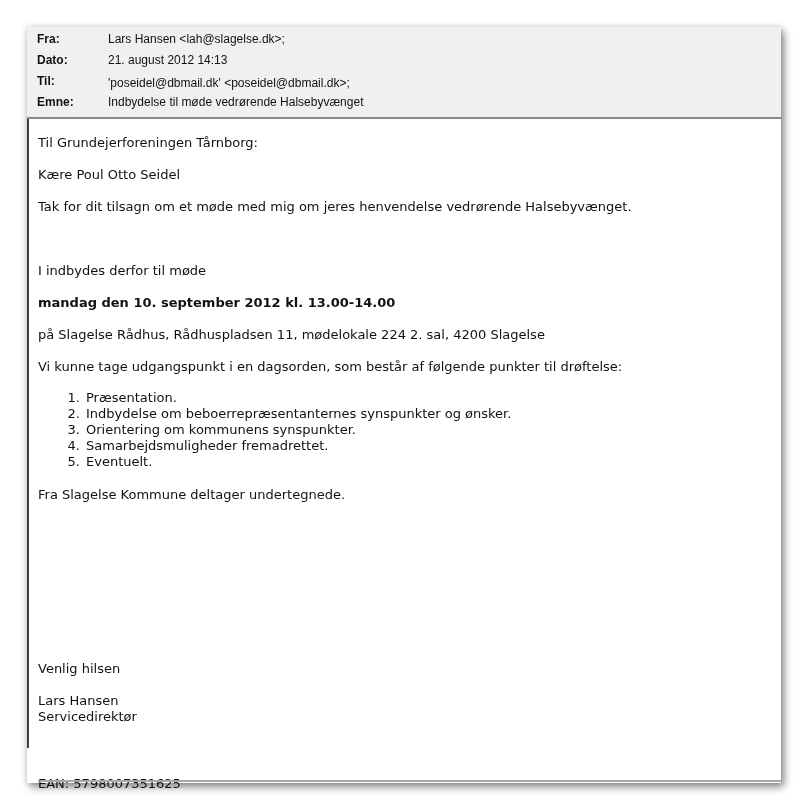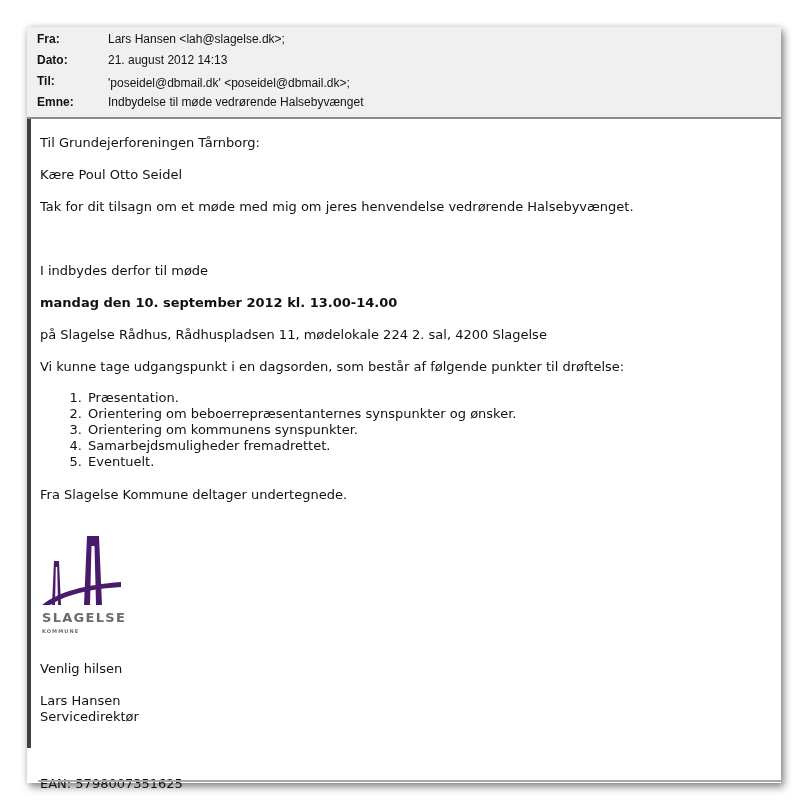--- a/index.html
+++ b/index.html
@@ -46,21 +46,21 @@
   .hvalue {
     position: absolute;
     left: 81px;
   }
   .body {
     position: absolute;
     left: 0;
     top: 92px;
     width: 754px;
     height: 629px;
-    border-left: 4px solid #404040;
+    border-left: 2px solid #404040;
     box-sizing: border-box;
     font-family: "DejaVu Sans", sans-serif;
     font-size: 13px;
     color: #111111;
   }
   .txt {
     position: absolute;
     left: 9px;
     white-space: nowrap;
     line-height: 16px;
@@ -140,42 +140,28 @@
     <div class="txt" style="top:16px;">Til Grundejerforeningen Tårnborg:</div>
     <div class="txt" style="top:48px;">Kære Poul Otto Seidel</div>
     <div class="txt" style="top:80px;">Tak for dit tilsagn om et møde med mig om jeres henvendelse vedrørende Halsebyvænget.</div>
     <div class="txt" style="top:144px;">I indbydes derfor til møde</div>
     <div class="txt bold" style="top:176px;">mandag den 10. september 2012 kl. 13.00-14.00</div>
     <div class="txt" style="top:208px;">på Slagelse Rådhus, Rådhuspladsen 11, mødelokale 224 2. sal, 4200 Slagelse</div>
     <div class="txt" style="top:240px;">Vi kunne tage udgangspunkt i en dagsorden, som består af følgende punkter til drøftelse:</div>
 
     <ol class="agenda">
       <li>Præsentation.</li>
-      <li>Orientering om beboerrepræsentanternes synspunkter og ønsker.</li>
+      <li>Indbydelse om beboerrepræsentanternes synspunkter og ønsker.</li>
       <li>Orientering om kommunens synspunkter.</li>
       <li>Samarbejdsmuligheder fremadrettet.</li>
       <li>Eventuelt.</li>
     </ol>
 
     <div class="txt" style="top:368px;">Fra Slagelse Kommune deltager undertegnede.</div>
 
-    <div class="logo">
-      <svg width="90" height="76" viewBox="0 0 90 76">
-        <g fill="#4a1a6b">
-
-          <path d="M47 3 L59 3 L62 72 L56 72 L54.5 13 L51.5 13 L50 72 L44 72 Z"></path>
-
-          <path d="M14 28 L19 28 L21 72 L18 72 L17.2 34 L15.8 34 L15 72 L12 72 Z"></path>
-
-          <path d="M2 72 C 20 58, 45 52, 81 49 L81 54 C 48 56, 26 62, 10 72 Z"></path>
-        </g>
-      </svg>
-      <div class="logo-word">SLAGELSE</div>
-      <div class="logo-sub">KOMMUNE</div>
-    </div>
 
     <div class="txt" style="top:542px;">Venlig hilsen</div>
     <div class="txt" style="top:574px;">Lars Hansen</div>
     <div class="txt" style="top:590px;">Servicedirektør</div>
     <div class="txt" style="top:622px;margin-top:35px;">EAN: 5798007351625</div>
   </div>
 
   <div class="bottom-line"></div>
 </div>
 

